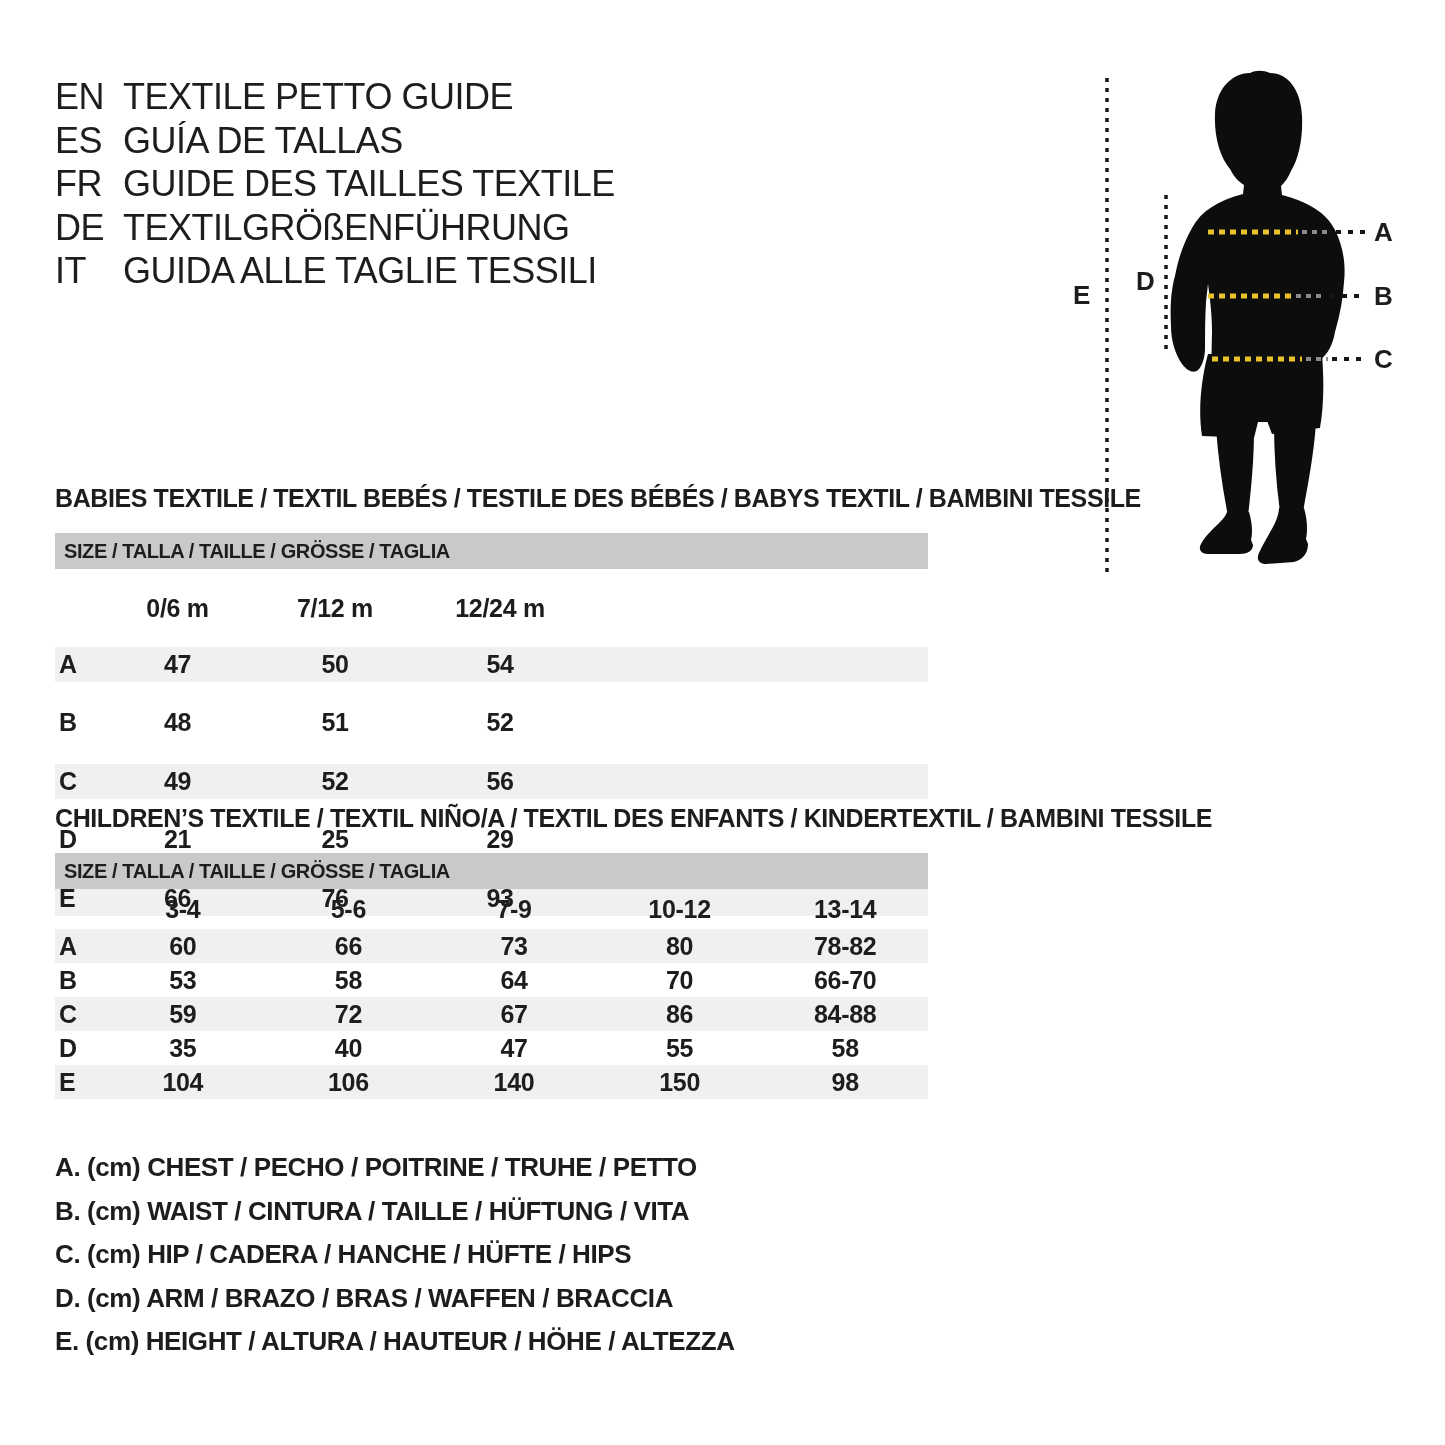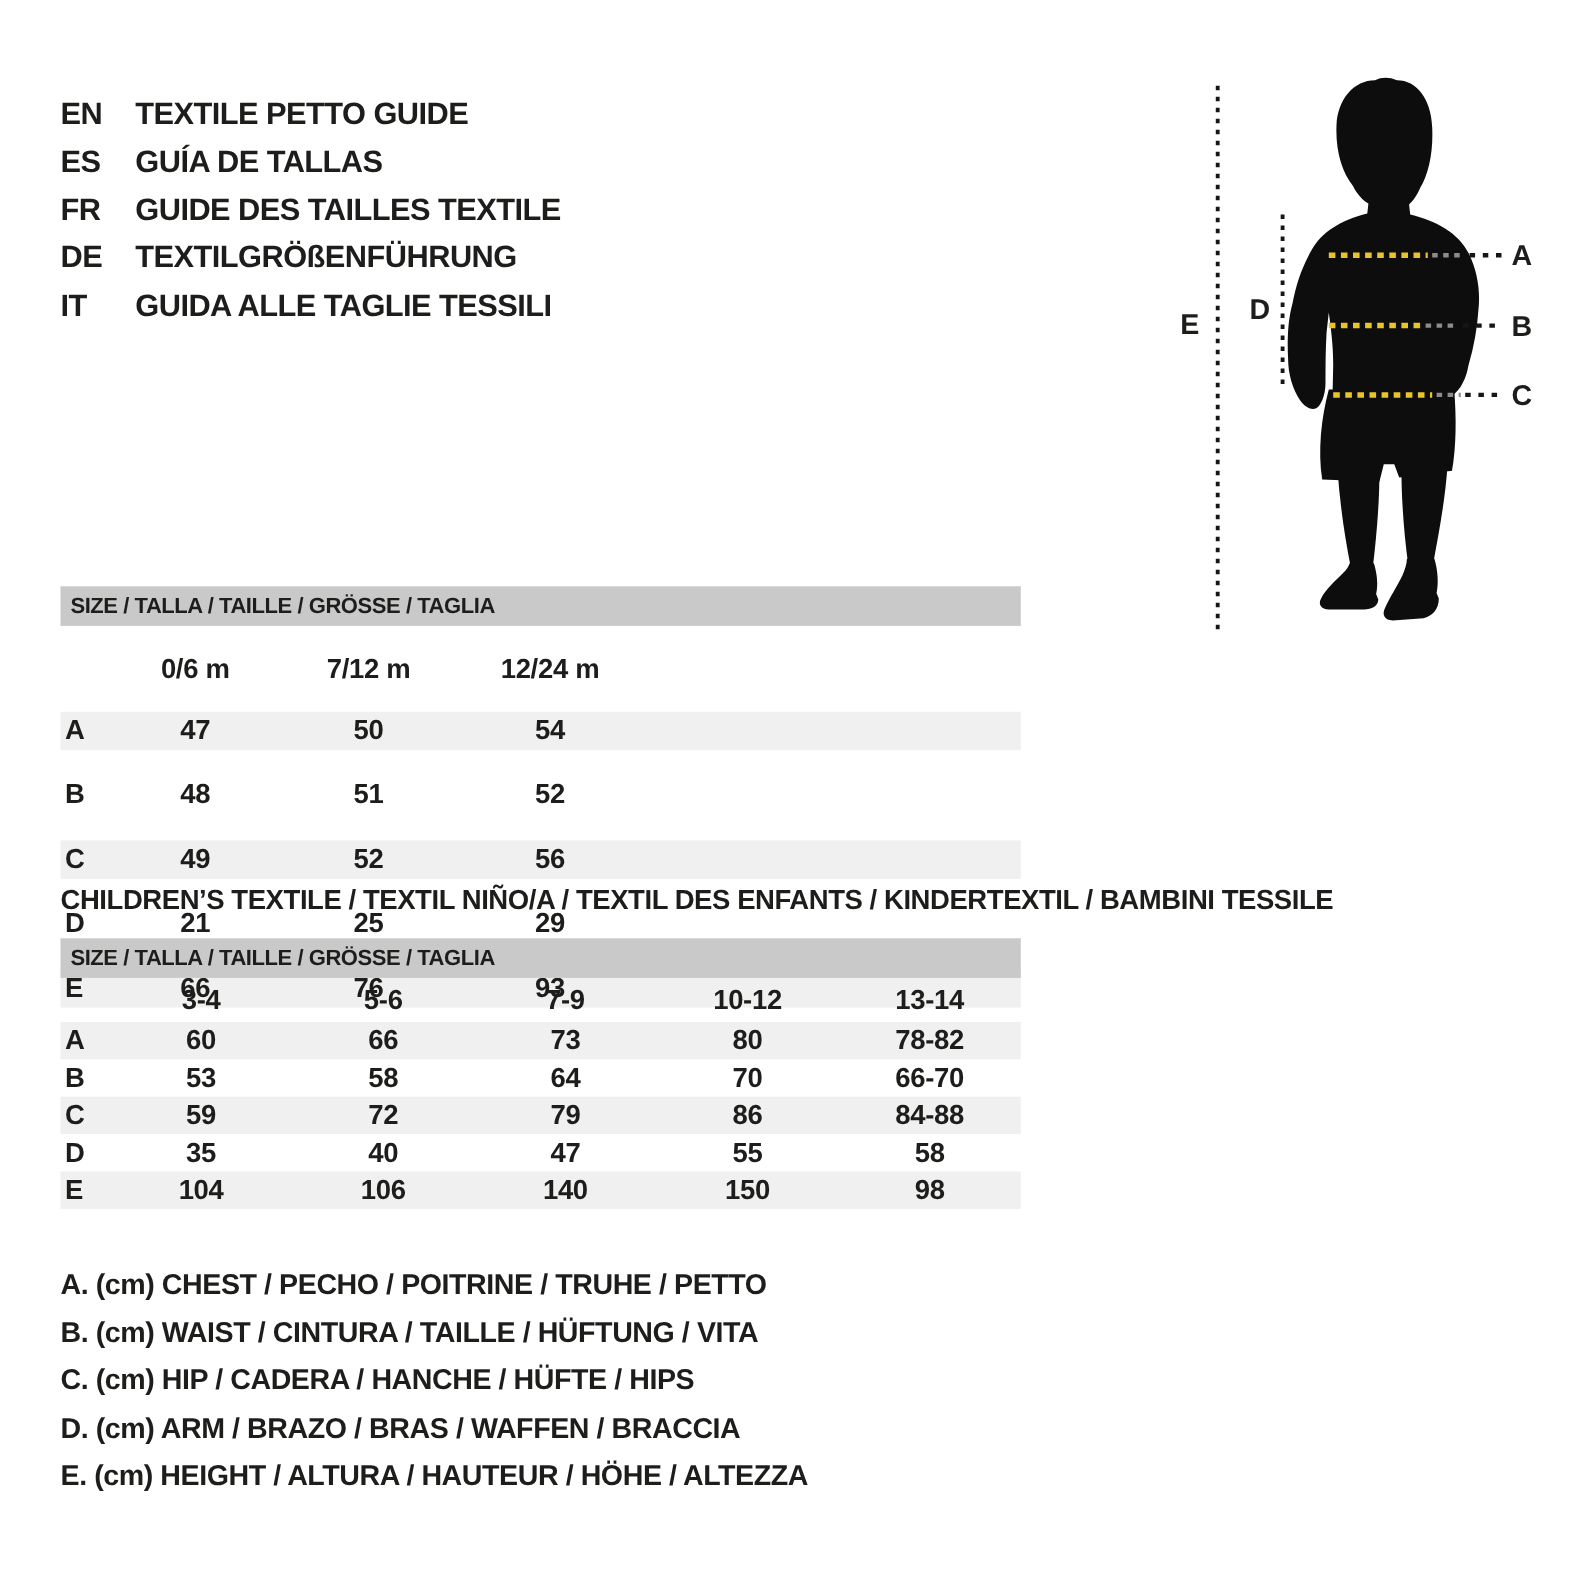--- a/index.html
+++ b/index.html
@@ -3,21 +3,21 @@
 <meta charset="utf-8">
 <style>
   html,body{margin:0;padding:0;background:#ffffff;}
   .canvas{
     position:relative;width:1445px;height:1445px;background:#ffffff;overflow:hidden;
     font-family:"Liberation Sans","DejaVu Sans",sans-serif;color:#1d1d1b;
     -webkit-font-smoothing:antialiased;
   }
   
   .langs{position:absolute;left:55px;top:76px;}
-  .lang-row{display:flex;height:43.5px;align-items:flex-end;font-size:28px;font-weight:bold;letter-spacing:-0.5px;}
+  .lang-row{display:flex;height:43.5px;align-items:flex-start;font-size:36px;font-weight:normal;letter-spacing:-0.5px;}
   .lang-code{width:68px;flex:0 0 68px;}
   .lang-title{white-space:nowrap;}
 
   
   .section-heading{position:absolute;left:55px;font-size:25px;font-weight:bold;letter-spacing:-0.4px;white-space:nowrap;}
   .heading-babies{top:484px;}
   .heading-children{top:804px;}
 
   
   .size-table{position:absolute;left:55px;width:873px;}
@@ -137,20 +137,21 @@
     <line x1="290" y1="236" x2="326" y2="236" stroke="#161616" stroke-width="4" stroke-dasharray="5 7"></line>
     <line x1="292" y1="299" x2="326" y2="299" stroke="#161616" stroke-width="4" stroke-dasharray="5 7"></line>
 
     <text x="334" y="181">A</text>
     <text x="334" y="245">B</text>
     <text x="334" y="308">C</text>
     <text x="96" y="230">D</text>
     <text x="33" y="244">E</text>
   </svg>
 
+  <div class="section-heading heading-babies">BABIES TEXTILE / TEXTIL BEBÉS / TESTILE DES BÉBÉS / BABYS TEXTIL / BAMBINI TESSILE</div>
 
   <div class="size-table table-babies">
     <div class="size-bar">SIZE / TALLA / TAILLE / GRÖSSE / TAGLIA</div>
     <div class="grid-row cols-row">
       <span class="row-label"></span>
       <span class="cell">0/6 m</span>
       <span class="cell">7/12 m</span>
       <span class="cell">12/24 m</span>
     </div>
     <div class="grid-row data-row striped">
@@ -210,21 +211,21 @@
       <span class="cell">53</span>
       <span class="cell">58</span>
       <span class="cell">64</span>
       <span class="cell">70</span>
       <span class="cell">66-70</span>
     </div>
     <div class="grid-row data-row striped">
       <span class="row-label">C</span>
       <span class="cell">59</span>
       <span class="cell">72</span>
-      <span class="cell">79</span>
+      <span class="cell">67</span>
       <span class="cell">86</span>
       <span class="cell">84-88</span>
     </div>
     <div class="grid-row data-row">
       <span class="row-label">D</span>
       <span class="cell">35</span>
       <span class="cell">40</span>
       <span class="cell">47</span>
       <span class="cell">55</span>
       <span class="cell">58</span>

